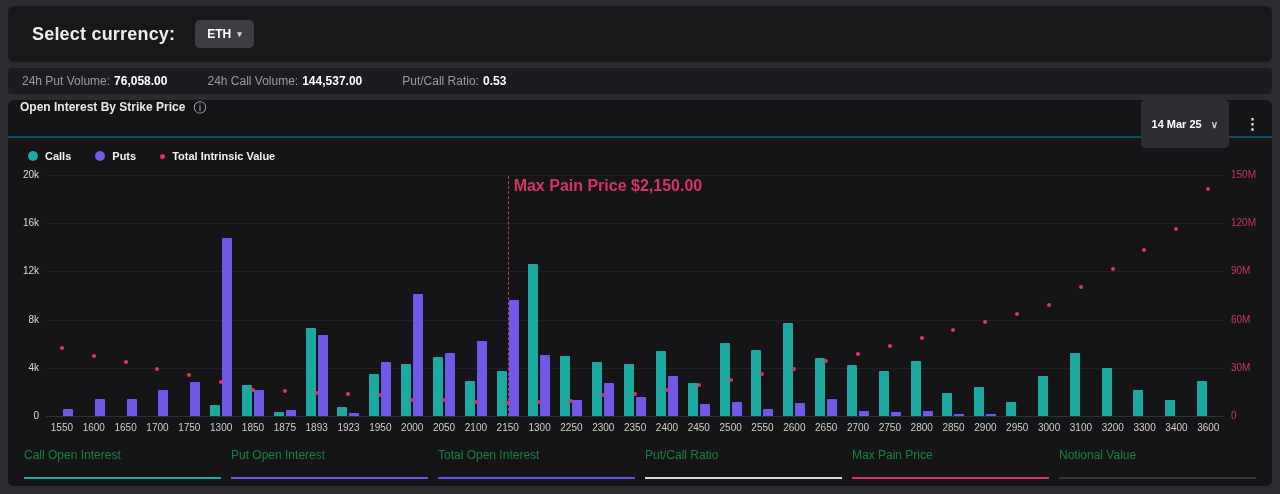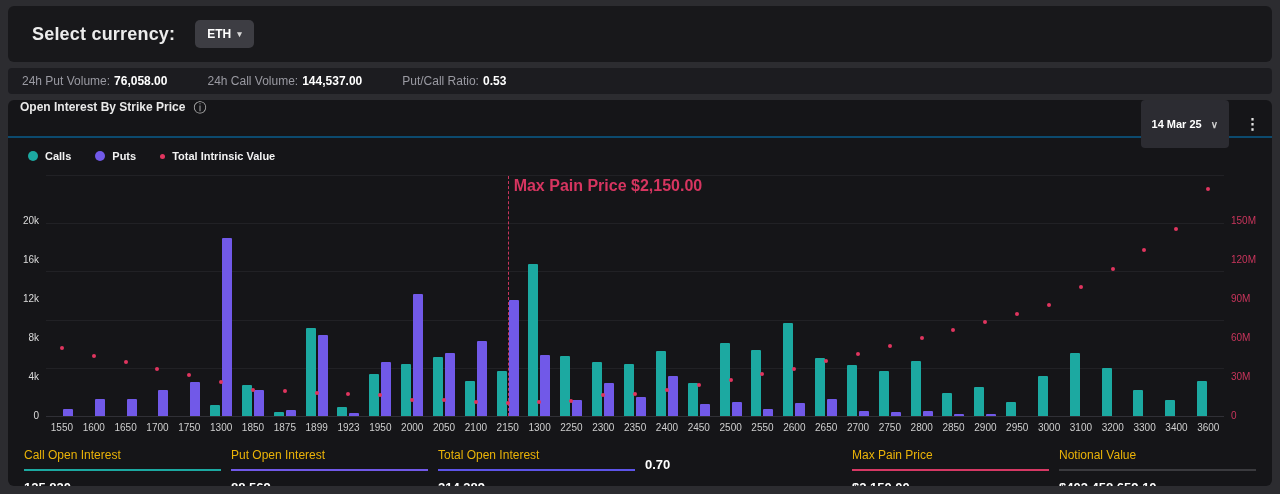--- a/index.html
+++ b/index.html
@@ -29,39 +29,39 @@
   .date-btn .dcaret { font-size:10px; color:#cfcfcf; }
   .kebab { color:#e3e3e3; font-size:15px; font-weight:700; margin-left:16px; cursor:pointer; letter-spacing:0; }
 
   
   .legend { display:flex; align-items:center; gap:24px; height:28px; flex:0 0 28px; padding:8px 20px 0; }
   .legend-item { display:flex; align-items:center; gap:7px; color:#f2f2f2; font-size:11px; font-weight:700; cursor:pointer; }
   .legend-dot { border-radius:50%; }
 
   
   .chart-wrap { position:relative; height:241px; flex:0 0 241px; margin-top:10px; display:grid; grid-template-columns:38px 1fr 48px; }
-  .axis-col { position:relative;margin-top:46px; }
+  .axis-col { position:relative; }
   .plot { position:relative; }
   .gridline { position:absolute; left:0; right:0; height:1px; background:#212125; }
   .gridline.zero { background:#303036; }
   .ylab { position:absolute; font-size:10px; color:#dcdcdc; line-height:10px; }
   .axis-left .ylab { right:7px; }
   .axis-right .ylab { left:7px; }
   .bar { position:absolute; bottom:1px; width:10px; border-radius:1px 1px 0 0; }
   .dot { position:absolute; width:4px; height:4px; border-radius:50%; z-index:3; }
   .maxpain-line { position:absolute; top:0; bottom:1px; width:0; border-left:1px dashed #c9355c; z-index:2; }
   .maxpain-label { position:absolute; top:1px; font-size:16px; font-weight:700; color:#d63560; white-space:nowrap; z-index:4; }
 
   .x-axis { display:flex; margin:5px 48px 0 38px; flex:0 0 14px; }
   .x-cell { flex:1; text-align:center; font-size:10px; color:#cfcfcf; }
 
   
   .footer-stats { display:flex; gap:10px; padding:12px 16px 0; }
   .fstat { flex:1; }
-  .fstat .flbl { display:block; color:#eab308; font-size:12px; padding-bottom:7px; border-bottom:2px solid #333; }
+  .fstat .flbl { display:block; color:#15803d; font-size:12px; padding-bottom:15px; border-bottom:2px solid #333; }
   .fstat .fval { display:block; color:#fff; font-size:13px; font-weight:600; margin-top:9px; }
 </style>
 </head>
 <body>
 
 <div class="page">
 
   <div class="panel header-panel">
     <span class="header-title">Select currency:</span>
     <button class="eth-btn">
@@ -235,21 +235,21 @@
     </div>
     <div class="x-axis">
         <span class="x-cell">1550</span>
         <span class="x-cell">1600</span>
         <span class="x-cell">1650</span>
         <span class="x-cell">1700</span>
         <span class="x-cell">1750</span>
         <span class="x-cell">1300</span>
         <span class="x-cell">1850</span>
         <span class="x-cell">1875</span>
-        <span class="x-cell">1899</span>
+        <span class="x-cell">1893</span>
         <span class="x-cell">1923</span>
         <span class="x-cell">1950</span>
         <span class="x-cell">2000</span>
         <span class="x-cell">2050</span>
         <span class="x-cell">2100</span>
         <span class="x-cell">2150</span>
         <span class="x-cell">1300</span>
         <span class="x-cell">2250</span>
         <span class="x-cell">2300</span>
         <span class="x-cell">2350</span>
@@ -280,20 +280,21 @@
         </div>
         <div class="fstat">
           <span class="flbl" style="border-bottom-color: rgb(113, 89, 232);">Put Open Interest</span>
           <span class="fval">88,569</span>
         </div>
         <div class="fstat">
           <span class="flbl" style="border-bottom-color: rgb(93, 84, 232);">Total Open Interest</span>
           <span class="fval">214,389</span>
         </div>
         <div class="fstat">
+          <span class="flbl" style="border-bottom-color: rgb(217, 217, 217);">Put/Call Ratio</span>
           <span class="fval">0.70</span>
         </div>
         <div class="fstat">
           <span class="flbl" style="border-bottom-color: rgb(214, 56, 100);">Max Pain Price</span>
           <span class="fval">$2,150.00</span>
         </div>
         <div class="fstat">
           <span class="flbl" style="border-bottom-color: rgb(58, 58, 62);">Notional Value</span>
           <span class="fval">$403,458,659.10</span>
         </div>

